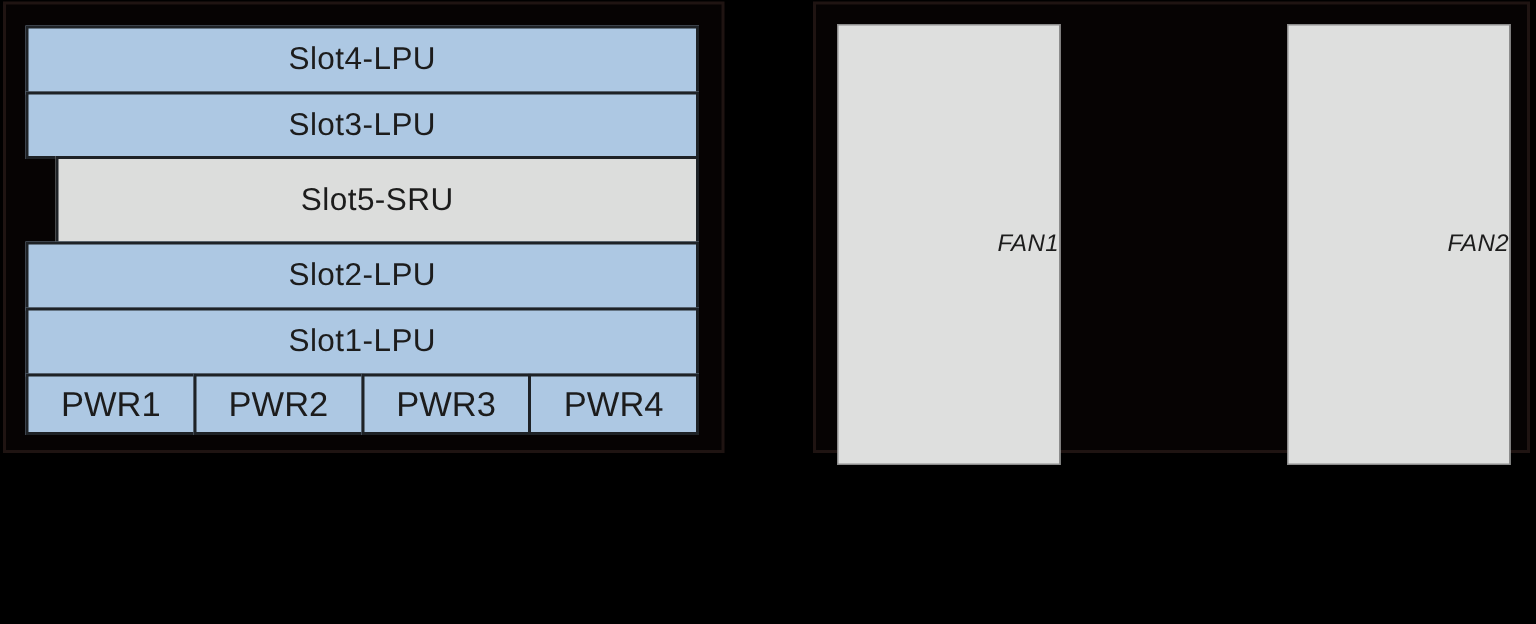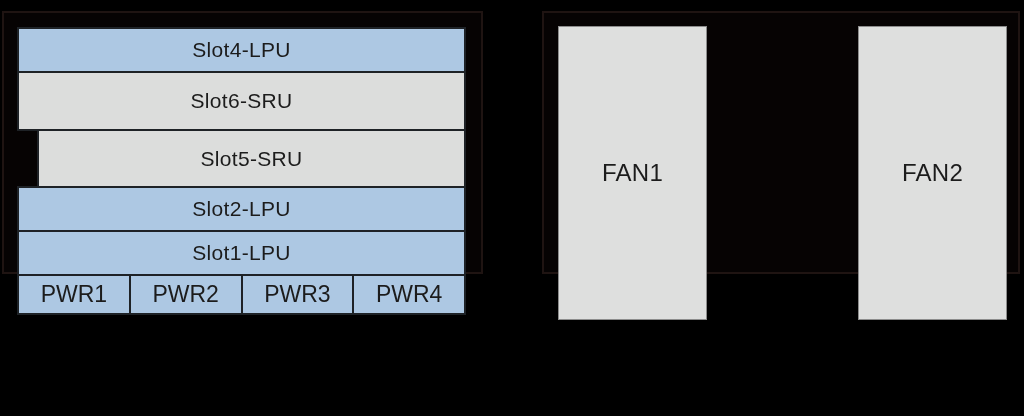--- a/index.html
+++ b/index.html
@@ -6,21 +6,21 @@
   html, body { background: #000; }
   body {
     width: 1024px; height: 416px; overflow: hidden;
     font-family: "Liberation Sans", "DejaVu Sans", sans-serif;
   }
   .stage {
     position: relative; width: 1024px; height: 416px;
     background: var(--page_bg, #000);
   }
   .panel {
-    position: absolute; top: 11px; height: 263px;
+    position: absolute; top: 1px; height: 301px;
     background: var(--panel_fill, #060303);
     border: 2px solid var(--panel_edge, #1f1412);
   }
   .panel-left  { left: 2px;   width: 481px; }
   .panel-right { left: 542px; width: 478px; }
 
   
   .slot-stack { position: absolute; left: 13px; top: 14px; width: 449px; }
   .slot-row {
     display: flex; align-items: center; justify-content: center;
@@ -47,40 +47,41 @@
     margin-left: -2px;
     font-size: 23px; color: var(--text, #1c1c1c);
   }
   .pwr-cell:first-child { margin-left: 0; }
 
   
   .fan-box {
     position: absolute; top: 13px; width: 149px; height: 294px;
     background: var(--fan_fill, #dedfde);
     border: 1px solid var(--fan_border, #8c8c8c);
-    display: flex; align-items: center; justify-content: center;
-    font-size: 24px; color: var(--text, #1c1c1c);
+    display: flex; align-items: center; justify-content: flex-end;
+    font-size: 16px; color: var(--text, #1c1c1c);
     letter-spacing: 0.3px;
+    font-style: italic;
   }
   .fan-1 { left: 14px; }
   .fan-2 { left: 314px; }
 </style>
 </head>
 <body>
 
 <div class="stage">
 
   <div class="panel panel-left">
     <div class="slot-stack">
 
       <div class="slot-row lpu h-lpu">
         <span>Slot4-LPU</span>
       </div>
-      <div class="slot-row sru h-sru">
-        <span>Slot6-SRU</span>
+      <div class="slot-row lpu h-lpu2">
+        <span>Slot3-LPU</span>
       </div>
       <div class="slot-row sru h-sru2">
         <span>Slot5-SRU</span>
       </div>
       <div class="slot-row lpu h-lpu">
         <span>Slot2-LPU</span>
       </div>
       <div class="slot-row lpu h-lpu">
         <span>Slot1-LPU</span>
       </div>

